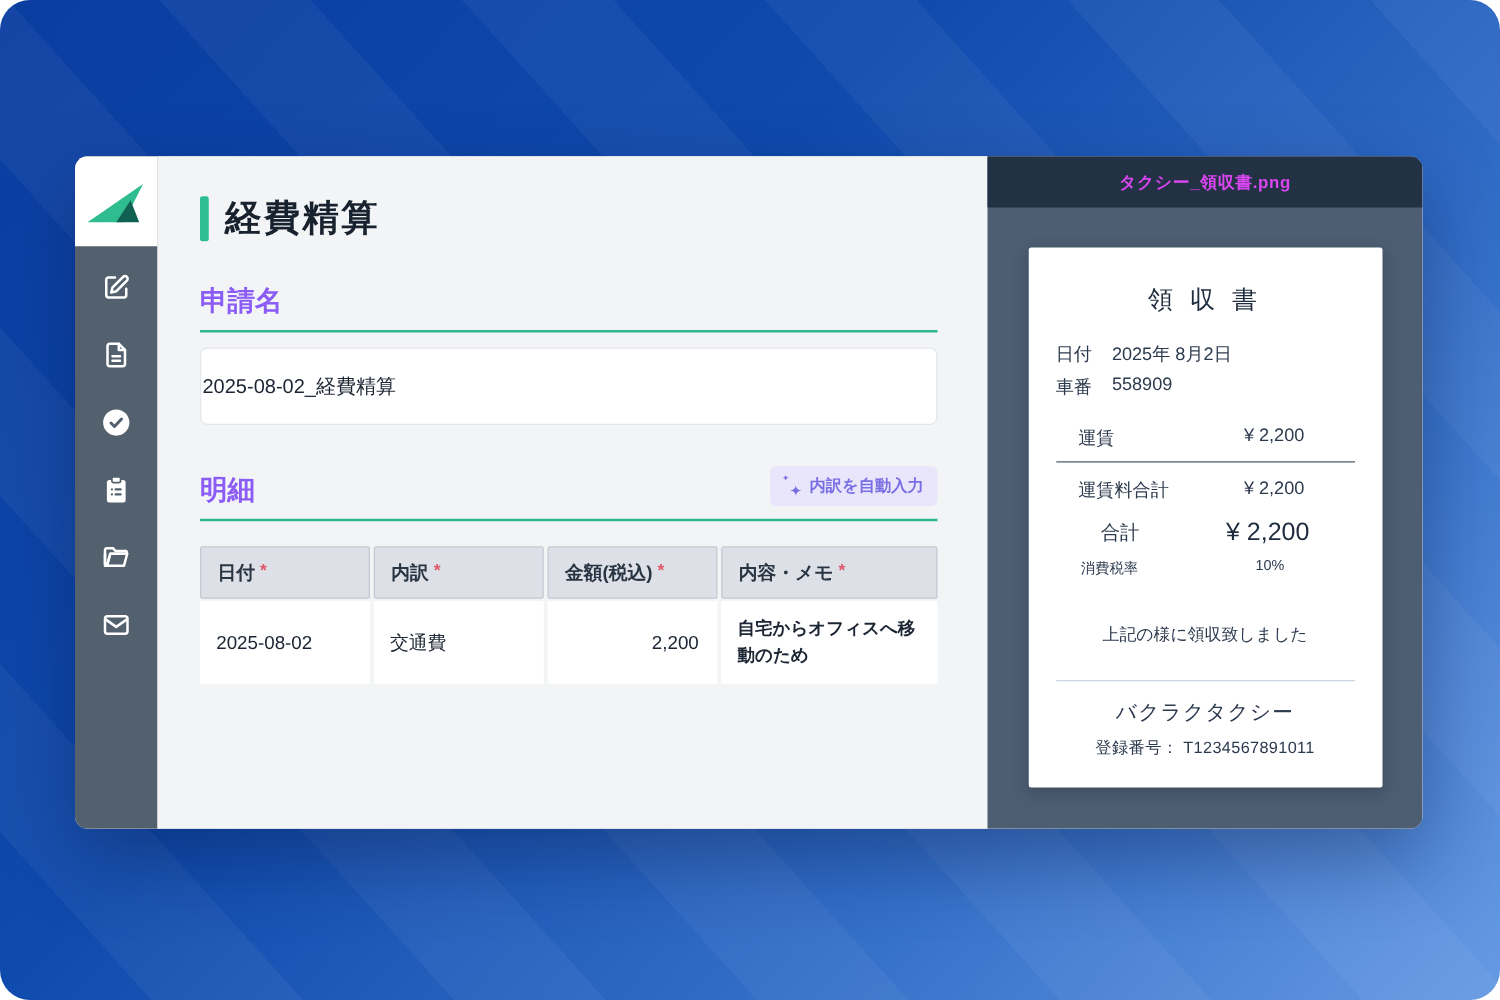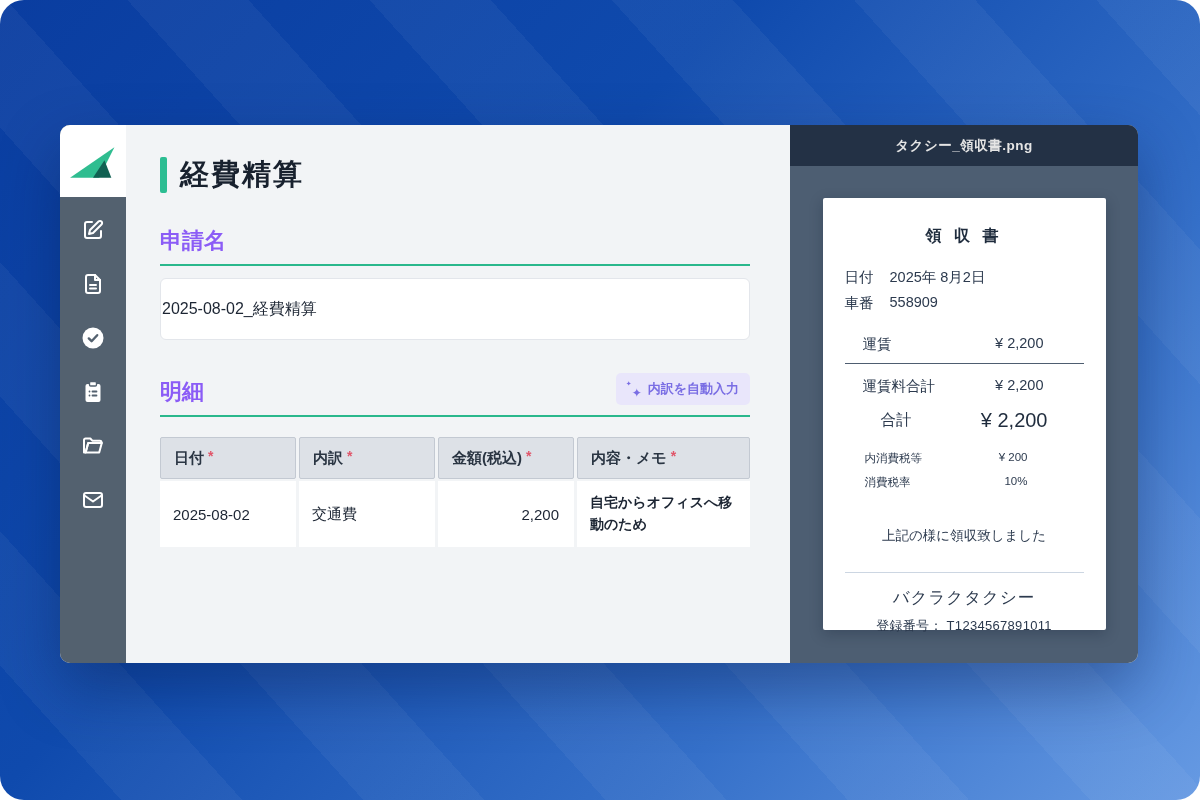--- a/index.html
+++ b/index.html
@@ -141,37 +141,37 @@
 
   
   .preview {
     width: 348px; flex-shrink: 0;
     background: #4d5e72;
     display: flex; flex-direction: column;
   }
   .preview-header {
     height: 41px; background: #233145;
     display: flex; align-items: center; justify-content: center;
-    color: #e5e5e5; font-size: 13.5px; font-weight: bold;
+    color: #d946ef; font-size: 13.5px; font-weight: bold;
     letter-spacing: 0.5px;
     flex-shrink: 0;
   }
   .preview-body { flex: 1; display: flex; justify-content: center; padding-top: 32px; }
 
   
   .receipt {
     width: 283px; height: 432px;
     background: #ffffff;
     border-radius: 2px;
     color: #2c3a4e;
     box-shadow: 0 4px 14px rgba(10,25,45,0.25);
   }
   .rc-title {
     margin-top: 28px; text-align: center;
-    font-size: 16px; font-weight: bold; letter-spacing: 4px;
+    font-size: 20px; font-weight: normal; letter-spacing: 4px;
     color: #1f2c3d;
   }
   .rc-kv { display: flex; gap: 16px; padding: 0 22px; font-size: 14.5px; }
   .rc-date { margin-top: 21px; }
   .rc-car { margin-top: 7px; }
   .rc-row {
     display: flex; justify-content: space-between;
     padding: 0 62px 0 40px;
     font-size: 14.5px;
   }
@@ -328,24 +328,20 @@
           <div class="rc-row rc-faretotal">
             <span>運賃料合計</span>
             <span>¥ 2,200</span>
           </div>
 
           <div class="rc-total">
             <span>合計</span>
             <span class="rc-val">¥ 2,200</span>
           </div>
 
-          <div class="rc-row rc-small rc-tax">
-            <span>内消費税等</span>
-            <span>¥ 200</span>
-          </div>
           <div class="rc-row rc-small rc-taxrate">
             <span>消費税率</span>
             <span>10%</span>
           </div>
 
           <div class="rc-note">
             <div>上記の様に領収致しました</div>
           </div>
 
           <div class="rc-divider"></div>

